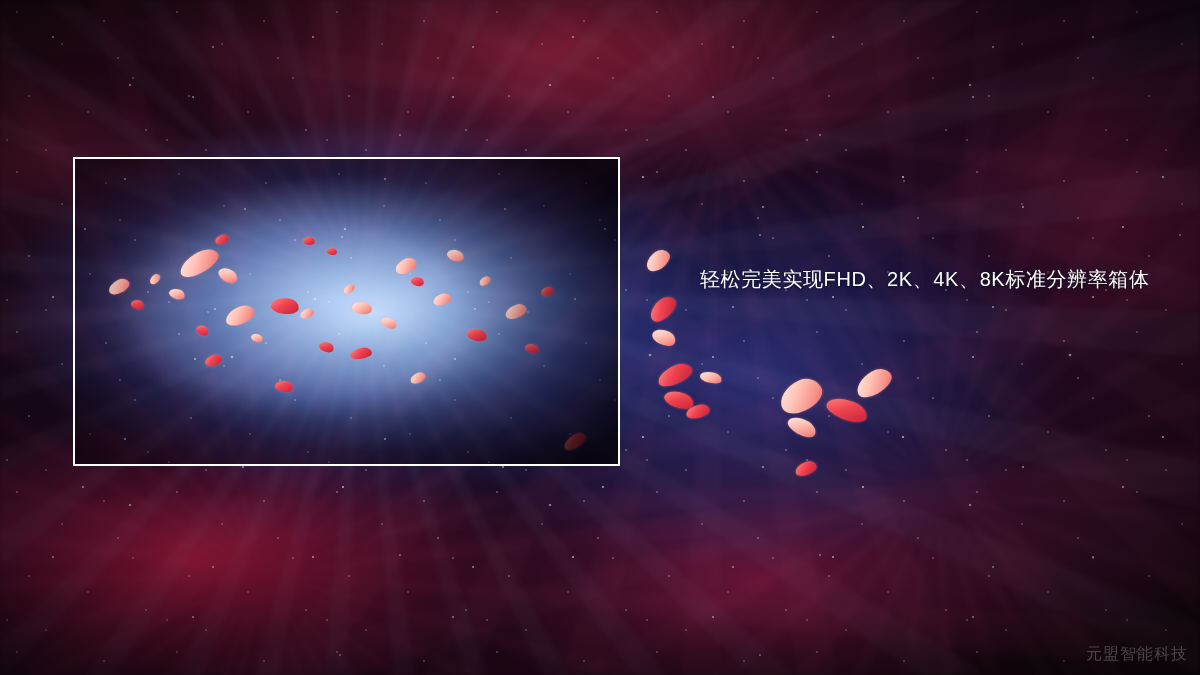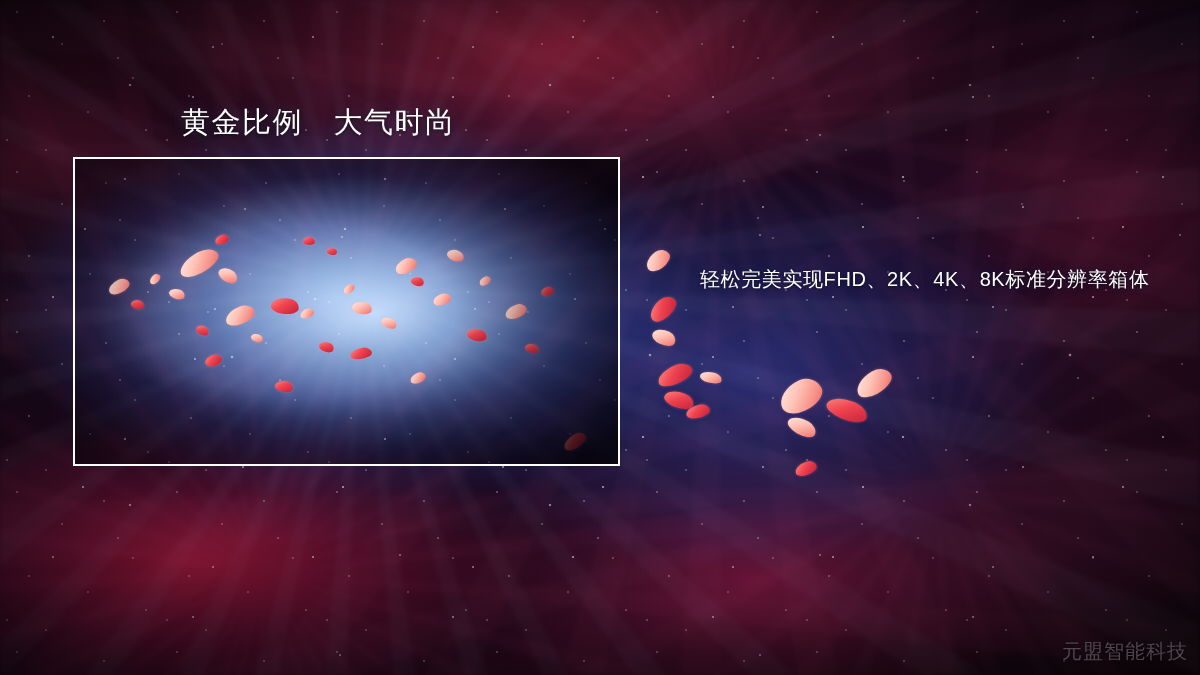--- a/index.html
+++ b/index.html
@@ -164,21 +164,21 @@
     line-height: 42px;
     color: #ffffff;
     letter-spacing: 0.6px;
     white-space: nowrap;
     text-shadow: 0 1px 4px rgba(0,0,0,0.75), 0 0 10px rgba(40,50,120,0.55);
   }
   #watermark {
     position: absolute;
     right: 12px;
     bottom: 10px;
-    font-size: 20px;
+    font-size: 16px;
     letter-spacing: 1px;
     color: rgba(118,110,118,0.62);
     text-shadow: 0 1px 2px rgba(0,0,0,0.5);
   }
 </style>
 </head>
 <body>
 
 <div id="slide">
 
@@ -242,21 +242,20 @@
           <div class="petal deep" style="left: 450px; top: 185px; width: 14px; height: 9px; transform: rotate(20deg);"></div>
           <div class="petal deep" style="left: 466px; top: 128px; width: 13px; height: 9px; transform: rotate(-10deg);"></div>
           <div class="petal deep" style="left: 200px; top: 222px; width: 18px; height: 11px; transform: rotate(14deg);"></div>
           <div class="petal pale" style="left: 335px; top: 214px; width: 16px; height: 10px; transform: rotate(-20deg);"></div>
           <div class="petal deep" style="left: 488px; top: 276px; width: 24px; height: 13px; transform: rotate(-30deg);"></div>
         </div>
       <div class="panel-dim"></div>
     </div>
   </div>
 
-  <div id="title">黄金比例　大气时尚</div>
 
   <div id="body-text">
     <div class="line">轻松完美实现FHD、2K、4K、8K标准分辨率箱体</div>
   </div>
 
   <div id="watermark">元盟智能科技</div>
 
 </div>
 
 </body></html>

